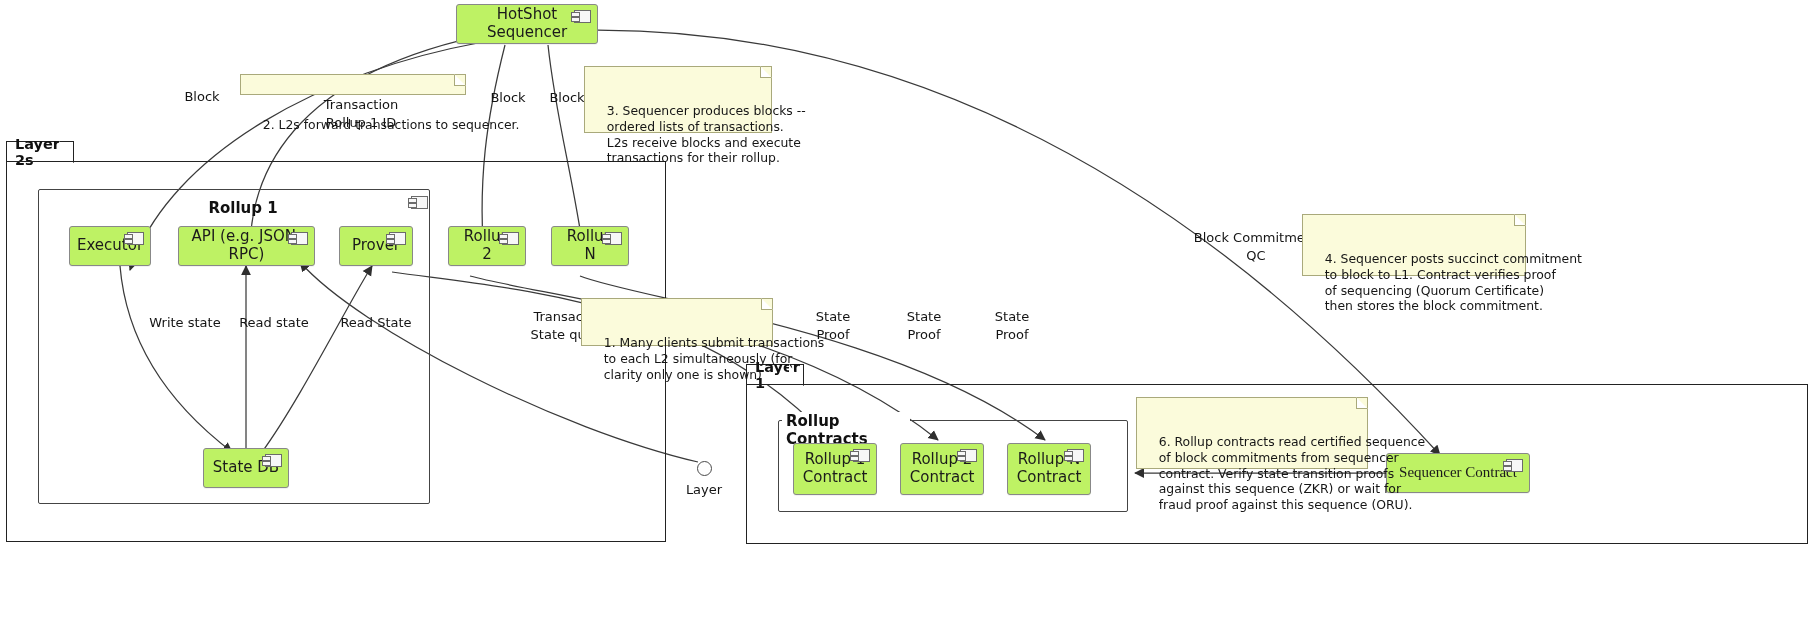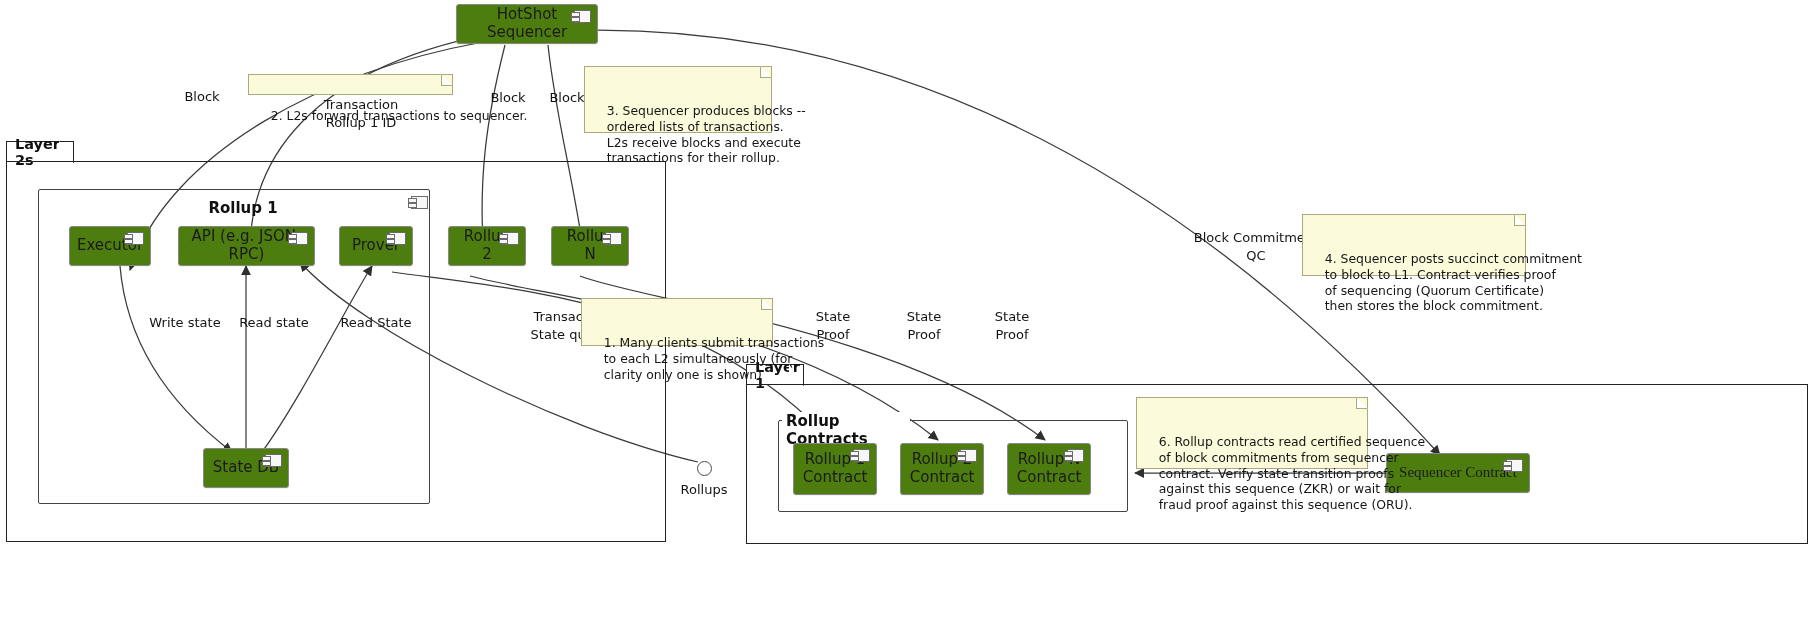--- a/index.html
+++ b/index.html
@@ -5,21 +5,21 @@
   html,body{margin:0;padding:0;background:#ffffff;}
   body{width:1814px;height:635px;position:relative;overflow:hidden;
        font-family:"DejaVu Sans","Liberation Sans",sans-serif;
        -webkit-font-smoothing:antialiased;}
   #canvas{position:absolute;left:0;top:0;width:1814px;height:635px;}
   svg.wires{position:absolute;left:0;top:0;width:1814px;height:635px;pointer-events:none;}
 
   
   .component{
     position:absolute;box-sizing:border-box;
-    background:#4d7c0f;border:1px solid #888888;border-radius:3px;
+    background:#bef264;border:1px solid #888888;border-radius:3px;
     display:flex;align-items:center;justify-content:center;text-align:center;
     color:#1b1b1b;font-size:15px;line-height:1.18;
     box-shadow:0 1px 0 rgba(0,0,0,.05);
     padding:4px 8px;
   }
   .component .cicon{
     position:absolute;right:6px;top:5px;width:15px;height:11px;
     border:1px solid #6b6b6b;background:#F7F7F7;
   }
   .component .cicon:before,.component .cicon:after{
@@ -182,21 +182,21 @@
 Contract</span>
   </div>
 
   <div class="component" style="left:1007px;top:443px;width:84px;height:52px;white-space:pre;">
     <span class="cicon"></span>
     <span>Rollup N
 Contract</span>
   </div>
 
   <div class="actor-dot" style="left:697px;top:461px;"></div>
-  <div class="actor-label" style="left:664px;top:482px;width:80px;">Rollups</div>
+  <div class="actor-label" style="left:664px;top:482px;width:80px;">Layer</div>
 
   <div class="elabel" style="left:166px;top:88px;width:72px;">Block</div>
 
   <div class="elabel" style="left:300px;top:96px;width:122px;">Transaction
 Rollup 1 ID</div>
 
   <div class="elabel" style="left:474px;top:89px;width:68px;">Block</div>
 
   <div class="elabel" style="left:533px;top:89px;width:68px;">Block</div>
 
@@ -214,21 +214,21 @@
 
   <div class="elabel" style="left:884px;top:308px;width:80px;">State
 Proof</div>
 
   <div class="elabel" style="left:974px;top:308px;width:76px;">State
 Proof</div>
 
   <div class="elabel" style="left:1182px;top:229px;width:148px;">Block Commitment
 QC</div>
 
-  <div class="note" style="left:248px;top:74px;width:205px;height:21px;padding-top:1px;">
+  <div class="note" style="left:240px;top:74px;width:226px;height:21px;padding-top:10px;">
     <span class="fold"></span>
     <span>2. L2s forward transactions to sequencer.</span>
   </div>
 
   <div class="note" style="left:584px;top:66px;width:188px;height:67px;">
     <span class="fold"></span>
     <span>3. Sequencer produces blocks --
     ordered lists of transactions.
     L2s receive blocks and execute
     transactions for their rollup.</span>

